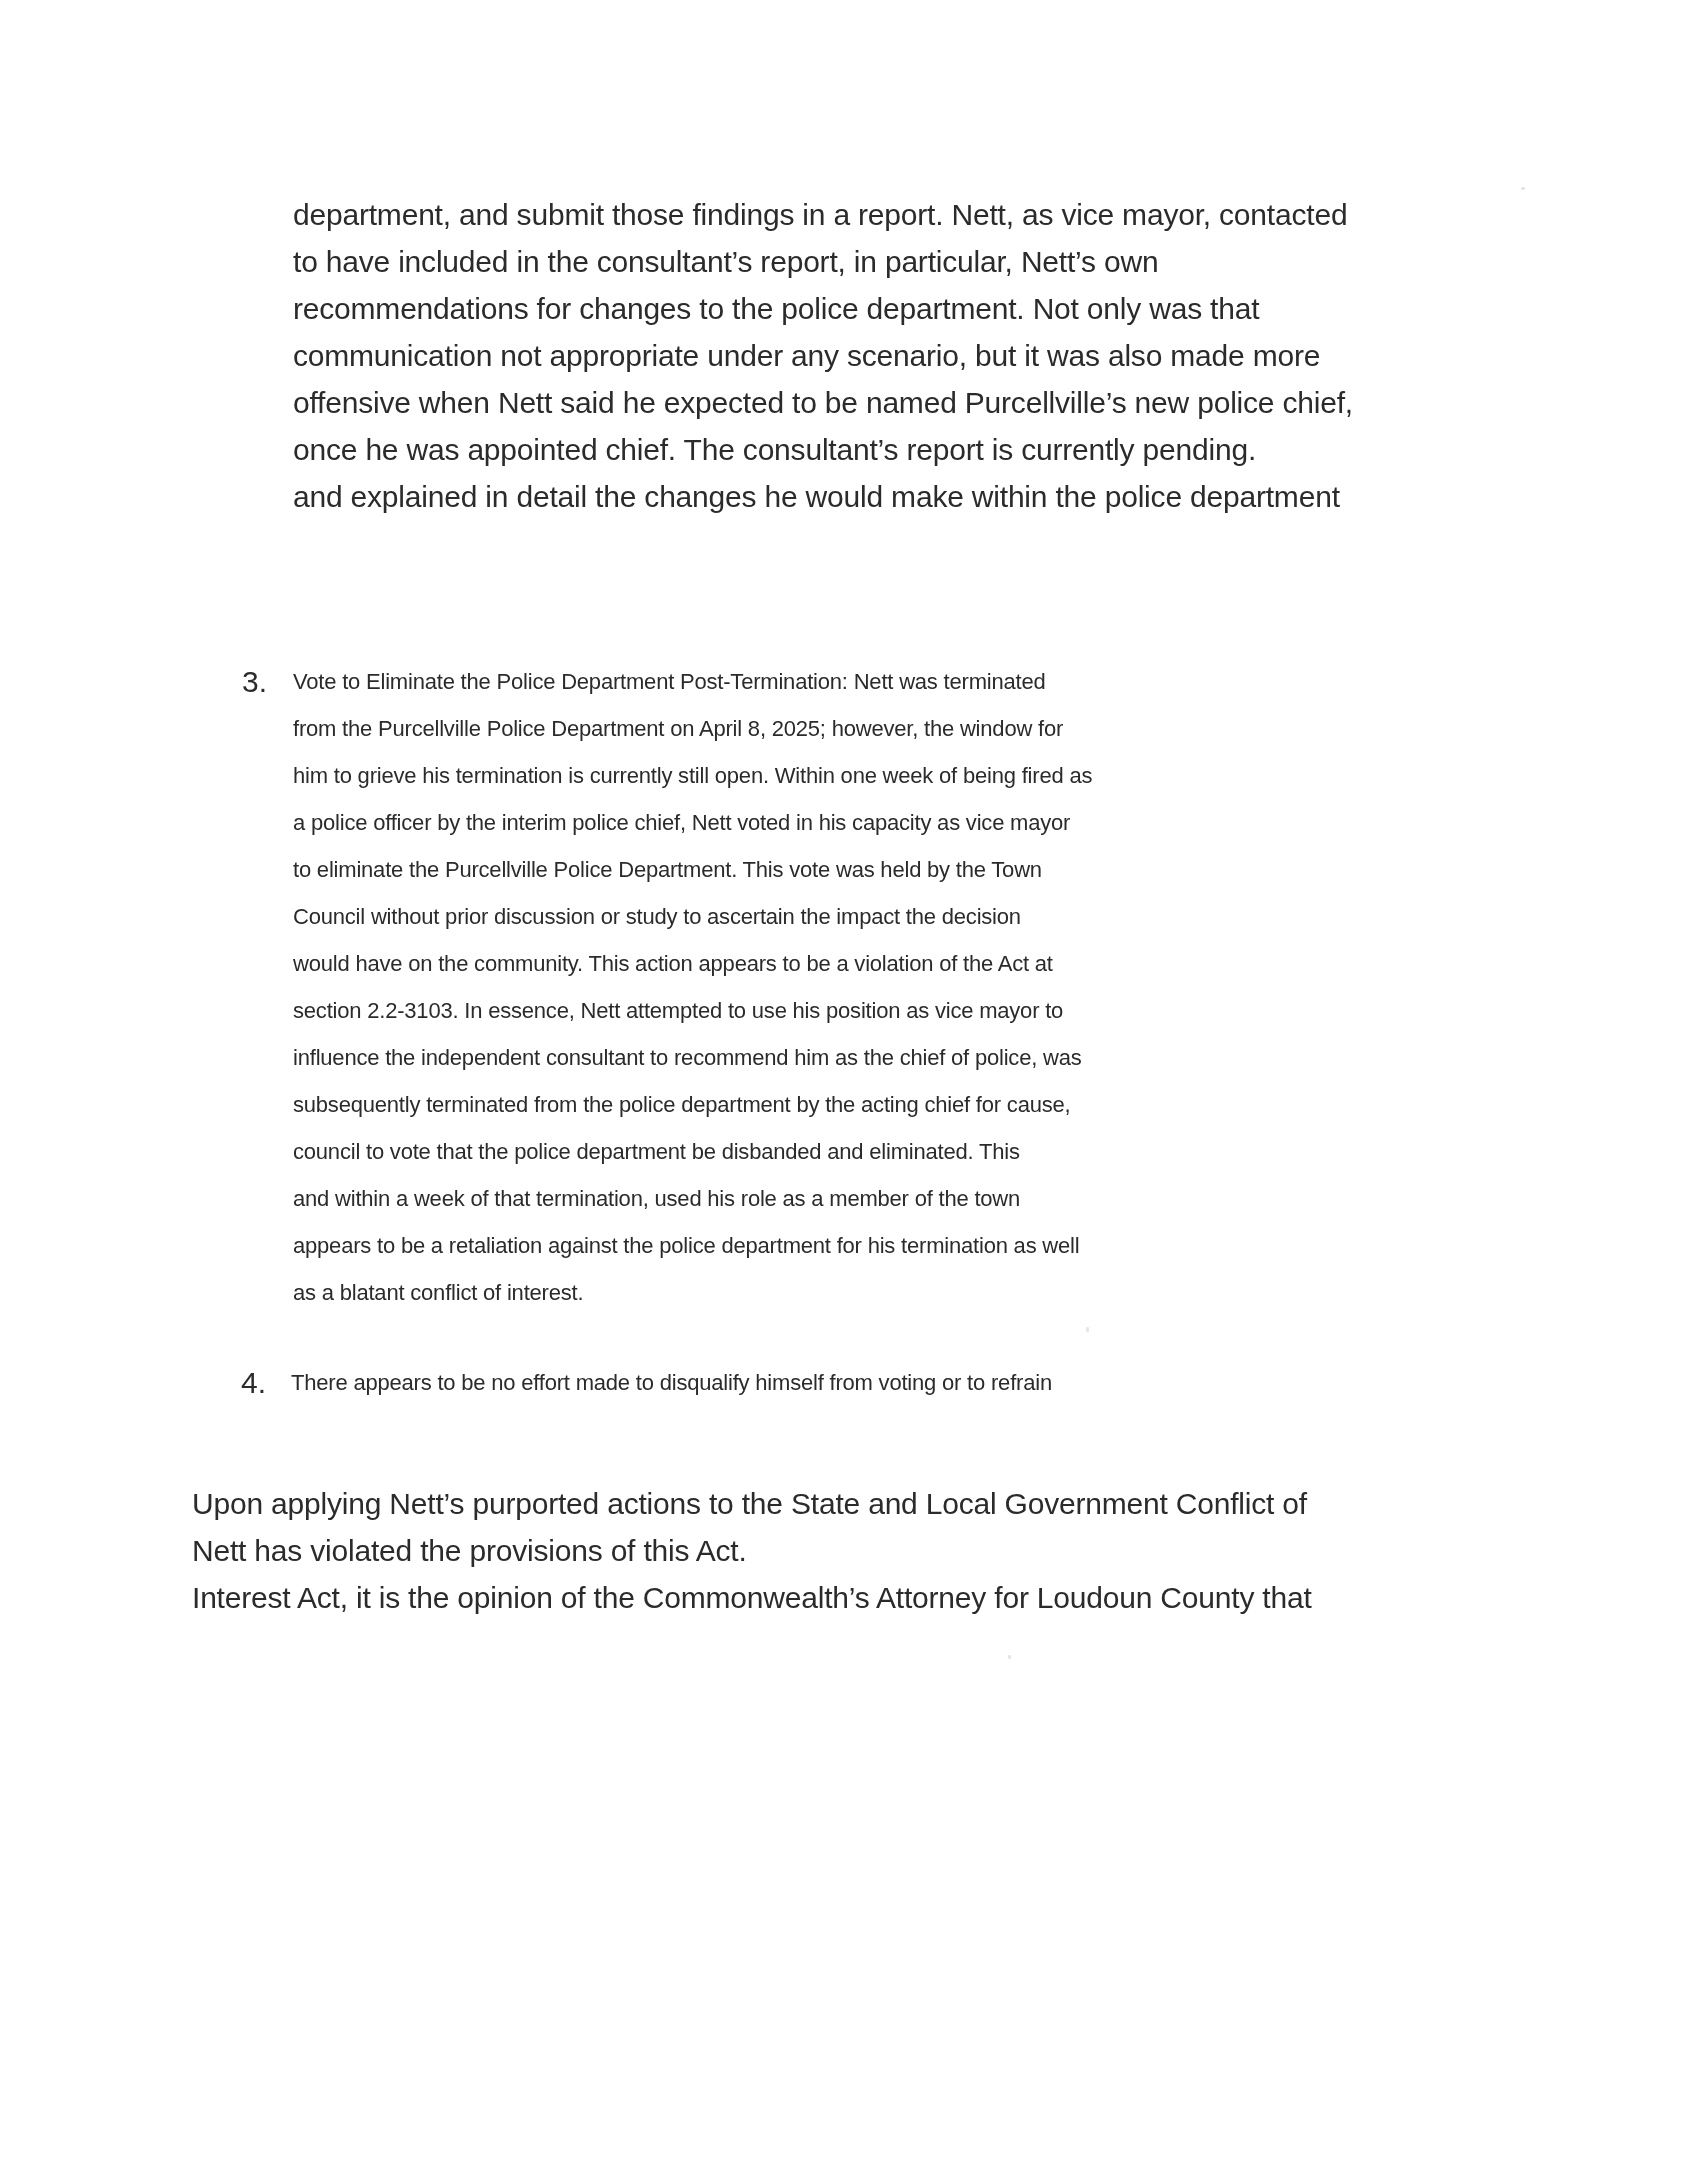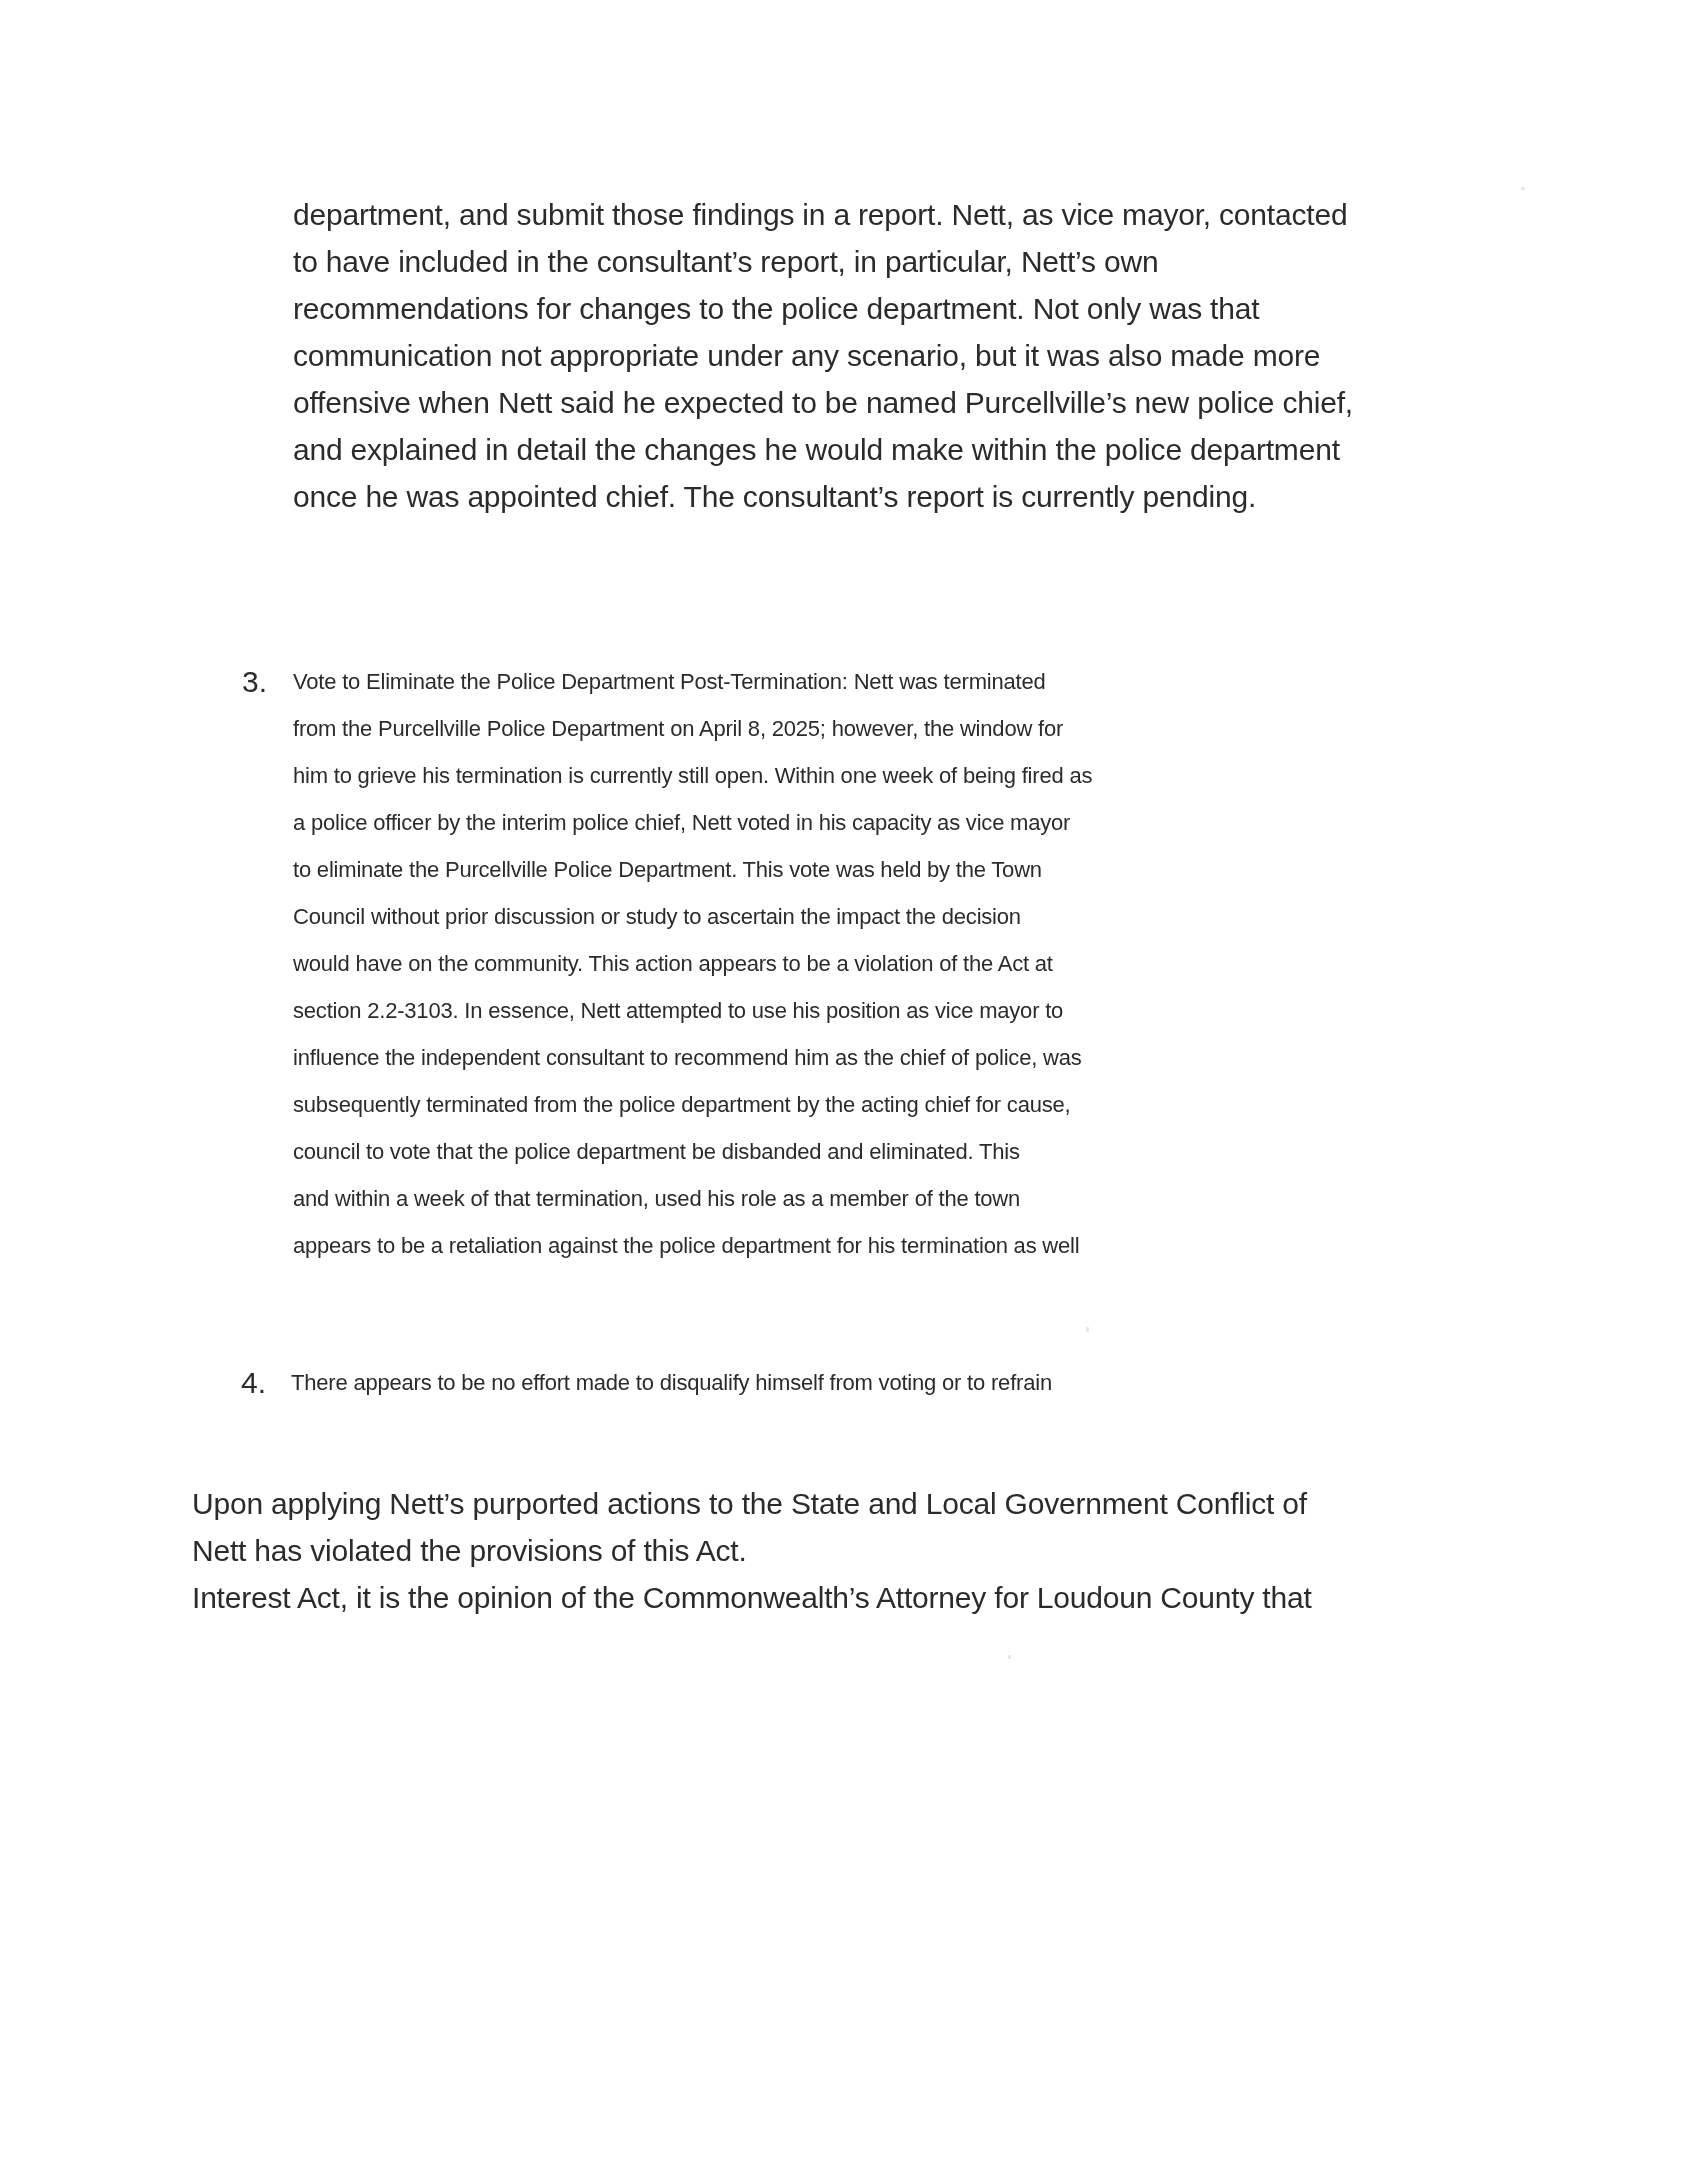--- a/index.html
+++ b/index.html
@@ -77,40 +77,41 @@
 <body>
 
 <div class="page">
 
   <div class="block cont">
     <span class="line">department, and submit those findings in a report. Nett, as vice mayor, contacted</span>
     <span class="line">to have included in the consultant’s report, in particular, Nett’s own</span>
     <span class="line">recommendations for changes to the police department.  Not only was that</span>
     <span class="line">communication not appropriate under any scenario, but it was also made more</span>
     <span class="line">offensive when Nett said he expected to be named Purcellville’s new police chief,</span>
+    <span class="line">once he was appointed chief.  The consultant’s report is currently pending.</span>
     <span class="line">and explained in detail the changes he would make within the police department</span>
-    <span class="line">once he was appointed chief.  The consultant’s report is currently pending.</span>
   </div>
 
   <div class="item item-3">
     <span class="num">3.</span>
     <div class="body">
       <span class="line">Vote to Eliminate the Police Department Post-Termination: Nett was terminated</span>
       <span class="line">from the Purcellville Police Department on April 8, 2025; however, the window for</span>
       <span class="line">him to grieve his termination is currently still open. Within one week of being fired as</span>
       <span class="line">a police officer by the interim police chief, Nett voted in his capacity as vice mayor</span>
       <span class="line">to eliminate the Purcellville Police Department. This vote was held by the Town</span>
       <span class="line">Council without prior discussion or study to ascertain the impact the decision</span>
       <span class="line">would have on the community. This action appears to be a violation of the Act at</span>
       <span class="line">section 2.2-3103. In essence, Nett attempted to use his position as vice mayor to</span>
       <span class="line">influence the independent consultant to recommend him as the chief of police, was</span>
       <span class="line">subsequently terminated from the police department by the acting chief for cause,</span>
       <span class="line">council to vote that the police department be disbanded and eliminated.  This</span>
       <span class="line">and within a week of that termination, used his role as a member of the town</span>
       <span class="line">appears to be a retaliation against the police department for his termination as well</span>
+      <span class="line">as a blatant conflict of interest.</span>
     </div>
   </div>
 
   <div class="item item-4">
     <span class="num">4.</span>
     <div class="body">
       <span class="line">There appears to be no effort made to disqualify himself from voting or to refrain</span>
     </div>
   </div>
 

